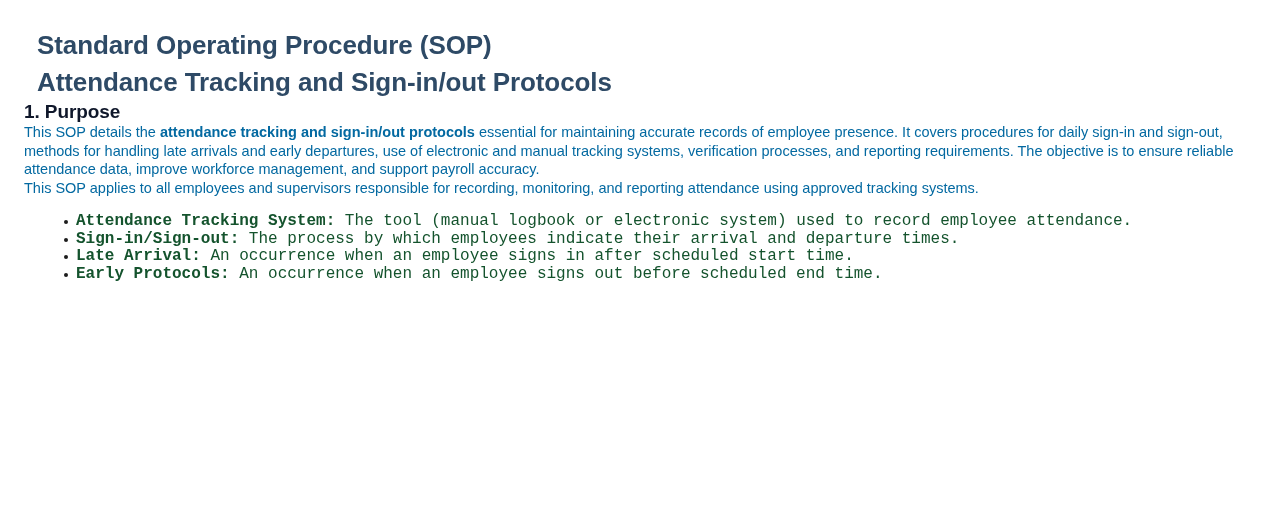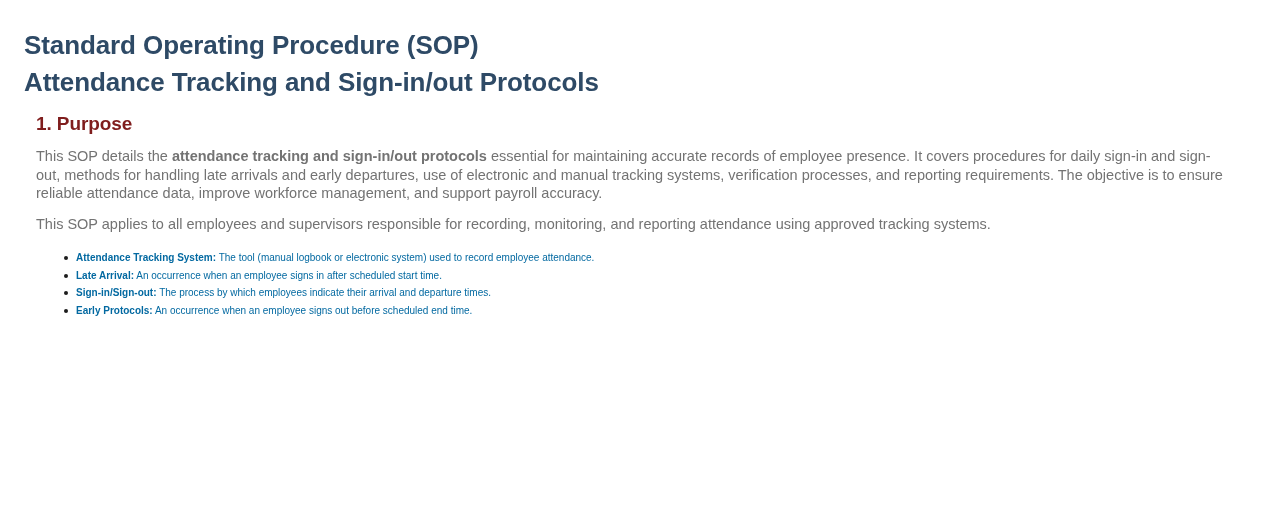--- a/index.html
+++ b/index.html
@@ -26,55 +26,57 @@
     font-size: 26px;
     font-weight: bold;
     line-height: 37px;
     margin: 0;
     padding-top: 27px;
     letter-spacing: -0.1px;
   }
   .doc-title .line {
     display: block;
     white-space: nowrap;
+    margin-left: 13px;
   }
   h2.section-heading {
-    color: #7f1d1d;
+    color: #0f172a;
     font-size: 19px;
     font-weight: bold;
-    margin: 12px;
+    margin: 0;
     line-height: 22px;
     letter-spacing: -0.1px;
   }
   .sec-purpose      { margin-top: 23px; }
   .sec-scope        { margin-top: 27px; }
   .sec-definitions  { margin-top: 28px; }
   .sec-responsibilities { margin-top: 31px; }
 
   p.body-text {
     font-size: 14.5px;
     line-height: 18.5px;
-    margin: 12px;
-    color: #737373;
+    margin: 0;
+    color: #0369a1;
     text-align: left;
   }
   .p-purpose { margin-top: 20px; max-width: 1217px; }
   .p-scope   { margin-top: 20px; }
 
   ul.def-list {
     margin: 16px 0 0 0;
     padding-left: 40px;
     list-style: none;
   }
   ul.def-list li {
-    font-size: 10px;
+    font-size: 16px;
     line-height: 17.5px;
-    color: #0369a1;
+    color: #14532d;
     position: relative;
     padding-left: 12px;
+    font-family: Liberation Mono, monospace;
   }
   ul.def-list li::before {
     content: "";
     position: absolute;
     left: 0;
     top: 7px;
     width: 4px;
     height: 4px;
     border-radius: 50%;
     background: #1c1c1c;
@@ -94,19 +96,19 @@
     <span class="line">Attendance Tracking and Sign-in/out Protocols</span>
   </h1>
 
   <h2 class="section-heading sec-purpose">1. Purpose</h2>
   <p class="body-text p-purpose"><span>This SOP details the </span><strong class="inline-strong">attendance tracking and sign-in/out protocols</strong><span> essential for maintaining accurate records of employee presence. It covers procedures for daily sign-in and sign-out, methods for handling late arrivals and early departures, use of electronic and manual tracking systems, verification processes, and reporting requirements. The objective is to ensure reliable attendance data, improve workforce management, and support payroll accuracy.</span></p>
 
   <p class="body-text p-scope">This SOP applies to all employees and supervisors responsible for recording, monitoring, and reporting attendance using approved tracking systems.</p>
 
   <ul class="def-list">
     <li><span class="term">Attendance Tracking System:</span><span> The tool (manual logbook or electronic system) used to record employee attendance.</span></li>
+    <li><span class="term">Sign-in/Sign-out:</span><span> The process by which employees indicate their arrival and departure times.</span></li>
     <li><span class="term">Late Arrival:</span><span> An occurrence when an employee signs in after scheduled start time.</span></li>
-    <li><span class="term">Sign-in/Sign-out:</span><span> The process by which employees indicate their arrival and departure times.</span></li>
     <li><span class="term">Early Protocols:</span><span> An occurrence when an employee signs out before scheduled end time.</span></li>
   </ul>
 
 
 </div>
 
 </body></html>

